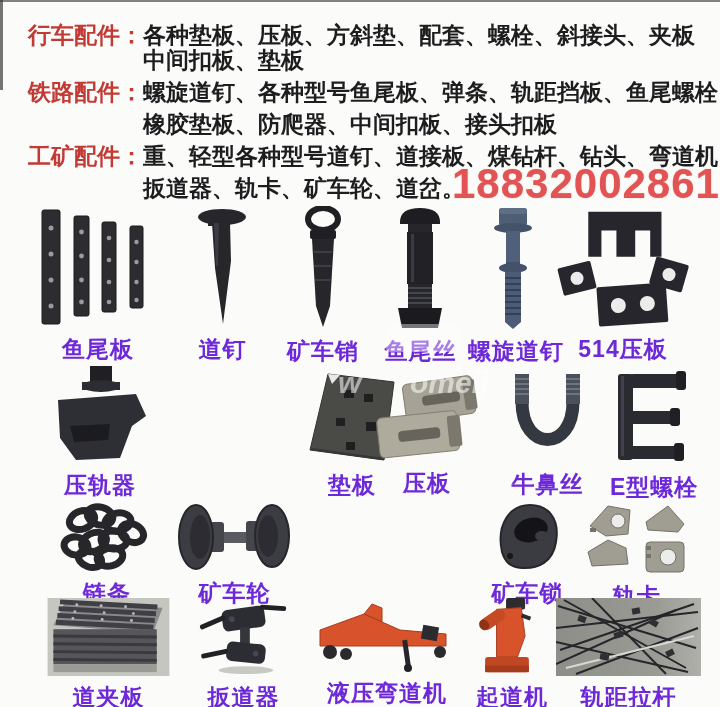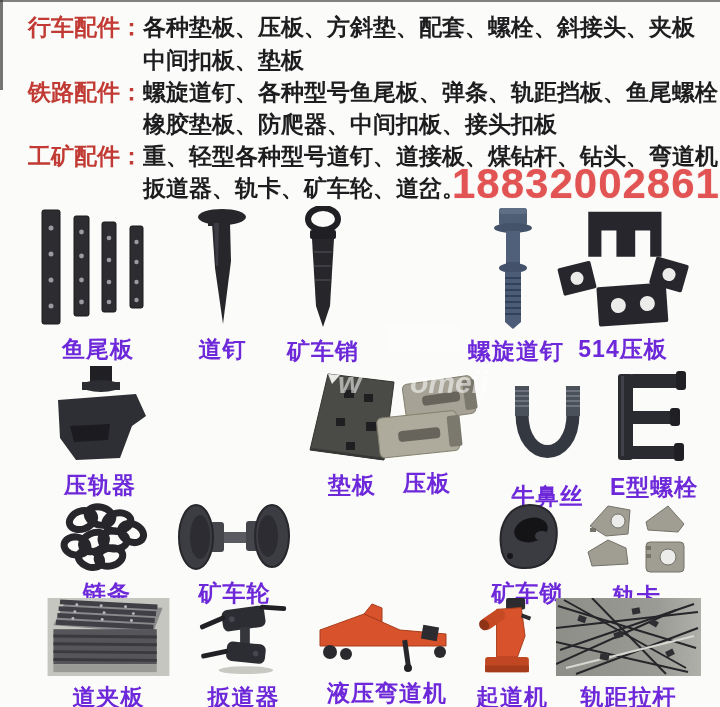--- a/index.html
+++ b/index.html
@@ -25,21 +25,21 @@
   .smudge{position:absolute;left:386px;top:324px;width:74px;height:28px;background:rgba(255,255,255,.4);border-radius:4px;}
 </style>
 </head>
 <body>
 
 <div class="canvas">
   <div class="edge-top"></div>
   <div class="edge-left"></div>
 
   <div>
-    <div class="hline" style="left:28px;top:12px;"><span class="hlabel">行车配件：</span><span>各种垫板、压板、方斜垫、配套、螺栓、斜接头、夹板</span></div>
+    <div class="hline" style="left:28px;top:20px;"><span class="hlabel">行车配件：</span><span>各种垫板、压板、方斜垫、配套、螺栓、斜接头、夹板</span></div>
     <div class="hline" style="left:143px;top:45px;"><span>中间扣板、垫板</span></div>
 
     <div class="hline" style="left:28px;top:77px;"><span class="hlabel">铁路配件：</span><span>螺旋道钉、各种型号鱼尾板、弹条、轨距挡板、鱼尾螺栓</span></div>
     <div class="hline" style="left:143px;top:109px;"><span>橡胶垫板、防爬器、中间扣板、接头扣板</span></div>
 
     <div class="hline" style="left:28px;top:141px;"><span class="hlabel">工矿配件：</span><span>重、轻型各种型号道钉、道接板、煤钻杆、钻头、弯道机</span></div>
     <div class="hline" style="left:143px;top:173px;"><span>扳道器、轨卡、矿车轮、道岔。</span></div>
 
     <div class="phone">18832002861</div>
   </div>
@@ -85,20 +85,35 @@
       <ellipse cx="45" cy="13" rx="15" ry="11" fill="none" stroke="#202024" stroke-width="6"></ellipse>
       <rect x="32" y="24" width="26" height="9" rx="2" fill="#202024"></rect>
       <polygon points="34,33 56,33 52,100 45,121 38,100" fill="#26262b"></polygon>
       <line x1="36" y1="46" x2="54" y2="46" stroke="#3d3d44" stroke-width="2"></line>
       <line x1="36" y1="60" x2="53" y2="60" stroke="#3d3d44" stroke-width="2"></line>
       <line x1="37" y1="74" x2="52" y2="74" stroke="#3d3d44" stroke-width="2"></line>
     </svg>
     <figcaption class="plabel">矿车销</figcaption>
   </figure>
 
+  <figure class="cell" style="left:378px;top:206px;width:85px;">
+    <svg width="85" height="124" viewBox="0 0 85 124">
+      <path d="M22,16 Q22,2 42,2 Q62,2 62,16 L62,18 L22,18 Z" fill="#1e1e22"></path>
+      <rect x="30" y="18" width="24" height="8" fill="#26262b"></rect>
+      <rect x="29" y="26" width="26" height="52" fill="#212126"></rect>
+      <rect x="33" y="28" width="3" height="48" fill="#3a3a40"></rect>
+      <rect x="30" y="78" width="24" height="24" fill="#26262b"></rect>
+      <line x1="30" y1="82" x2="54" y2="82" stroke="#45454d" stroke-width="2"></line>
+      <line x1="30" y1="87" x2="54" y2="87" stroke="#45454d" stroke-width="2"></line>
+      <line x1="30" y1="92" x2="54" y2="92" stroke="#45454d" stroke-width="2"></line>
+      <line x1="30" y1="97" x2="54" y2="97" stroke="#45454d" stroke-width="2"></line>
+      <polygon points="20,102 64,102 60,122 24,122" fill="#1b1b1f"></polygon>
+    </svg>
+    <figcaption class="plabel">鱼尾丝</figcaption>
+  </figure>
 
   <figure class="cell" style="left:468px;top:206px;width:90px;">
     <svg width="90" height="124" viewBox="0 0 90 124">
       <rect x="31" y="2" width="28" height="18" rx="3" fill="#4e5e74"></rect>
       <rect x="31" y="2" width="28" height="6" rx="3" fill="#5d6e85"></rect>
       <ellipse cx="45" cy="22" rx="19" ry="5" fill="#44536a"></ellipse>
       <rect x="38" y="25" width="14" height="34" fill="#50607a"></rect>
       <rect x="38" y="56" width="14" height="6" fill="#43526a"></rect>
       <ellipse cx="45" cy="62" rx="14" ry="5" fill="#43526a"></ellipse>
       <rect x="37" y="66" width="16" height="50" fill="#4c5c76"></rect>
@@ -169,21 +184,21 @@
       </g>
       <g transform="rotate(-6 48 60)">
         <rect x="6" y="42" width="80" height="40" rx="5" fill="#aeaa9c" stroke="#84816f"></rect>
         <rect x="26" y="57" width="42" height="11" rx="4" fill="#67645b"></rect>
         <rect x="76" y="47" width="13" height="31" rx="2" fill="#7b786d"></rect>
       </g>
     </svg>
     <figcaption class="plabel">压板</figcaption>
   </figure>
 
-  <figure class="cell" style="left:500px;top:380px;width:95px;">
+  <figure class="cell" style="left:500px;top:368px;width:95px;">
     <svg width="95" height="95" viewBox="0 0 95 95">
       <path d="M22,34 C22,84 73,84 73,34" fill="none" stroke="#343841" stroke-width="13"></path>
       <rect x="15" y="6" width="14" height="30" fill="#4b515b"></rect>
       <line x1="15" y1="11" x2="29" y2="11" stroke="#6d7480" stroke-width="2"></line>
       <line x1="15" y1="16" x2="29" y2="16" stroke="#6d7480" stroke-width="2"></line>
       <line x1="15" y1="21" x2="29" y2="21" stroke="#6d7480" stroke-width="2"></line>
       <line x1="15" y1="26" x2="29" y2="26" stroke="#6d7480" stroke-width="2"></line>
       <rect x="66" y="6" width="14" height="30" fill="#4b515b"></rect>
       <line x1="66" y1="11" x2="80" y2="11" stroke="#6d7480" stroke-width="2"></line>
       <line x1="66" y1="16" x2="80" y2="16" stroke="#6d7480" stroke-width="2"></line>

